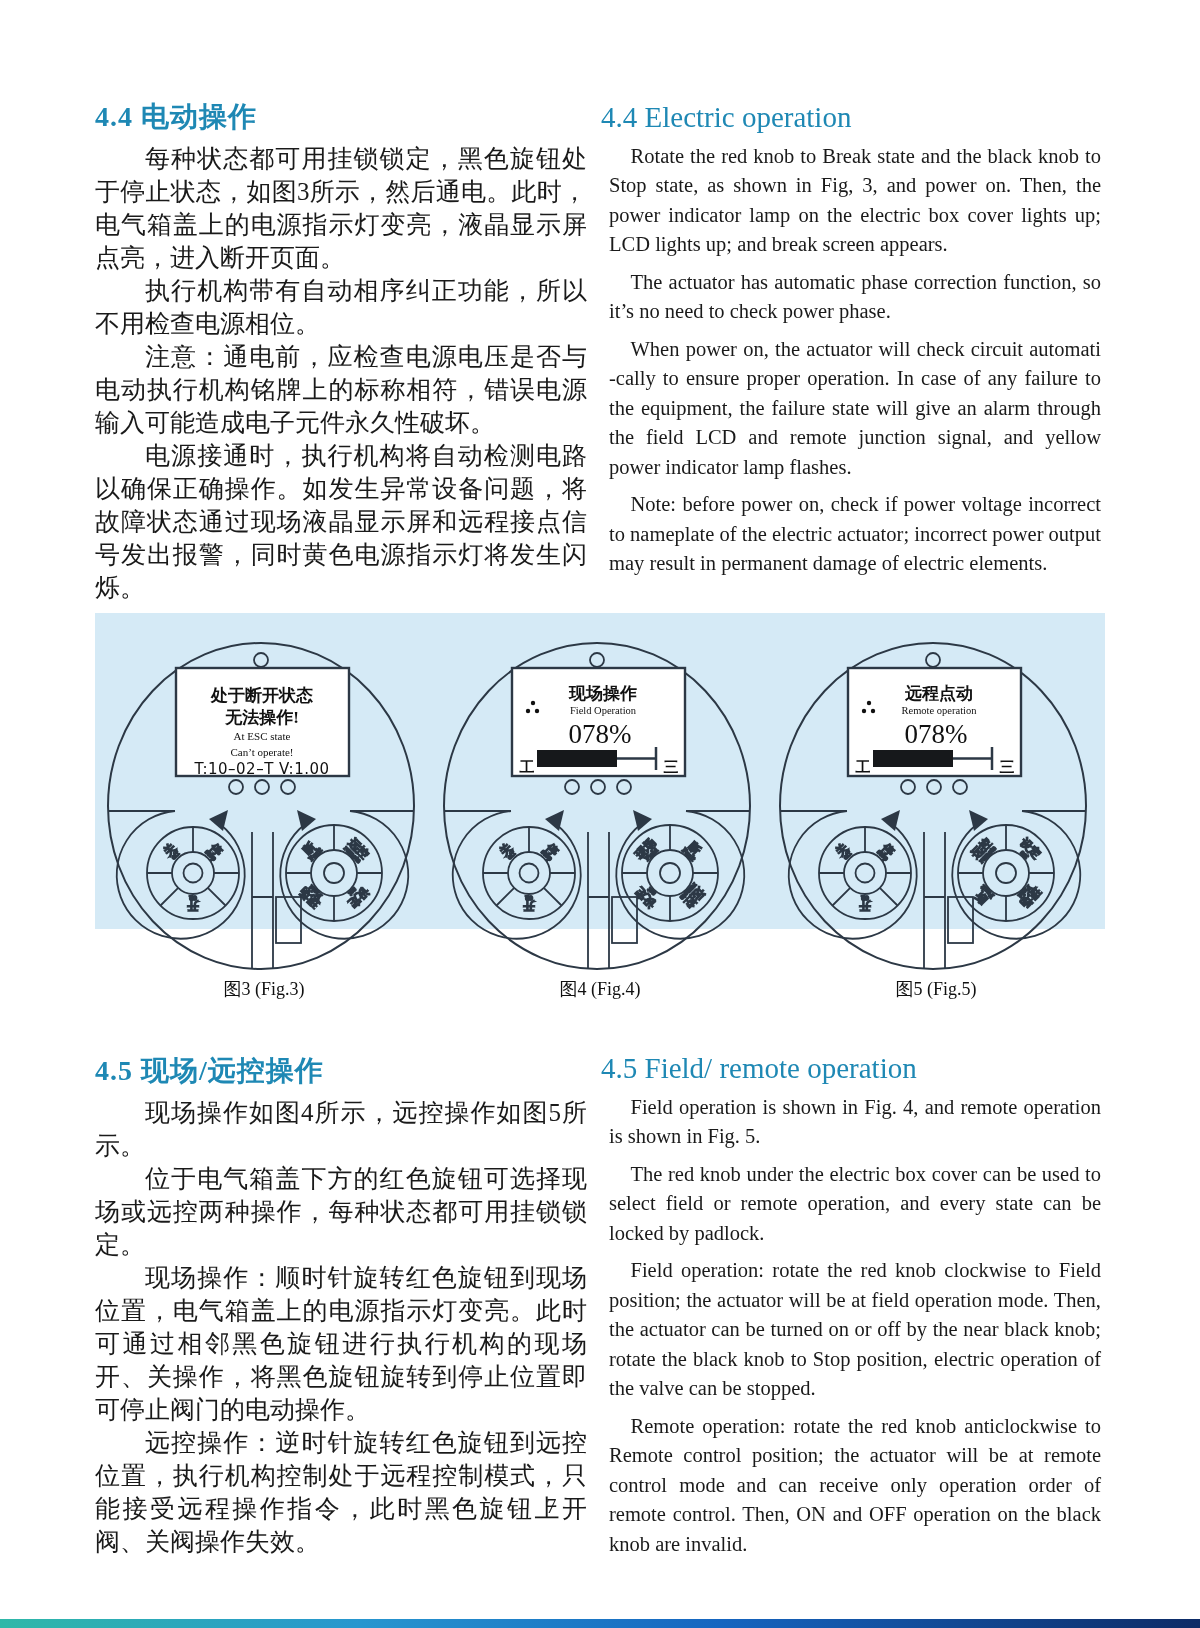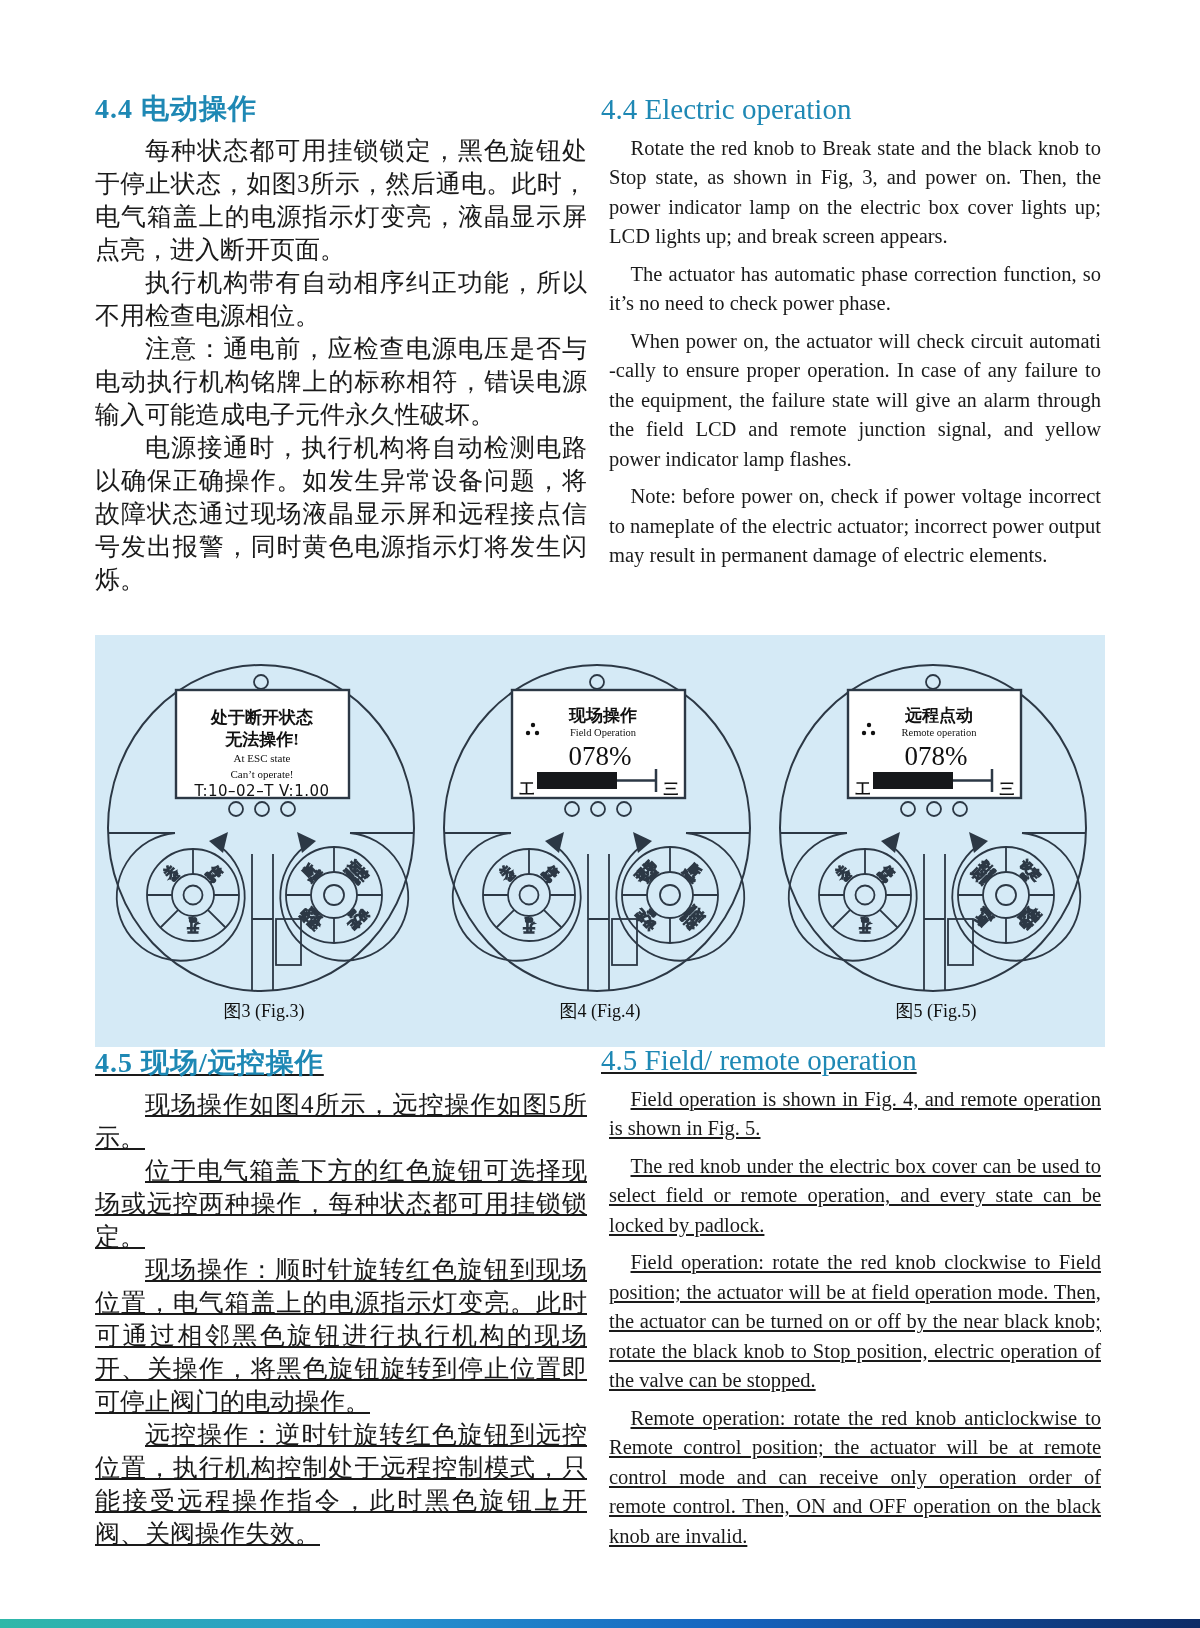--- a/index.html
+++ b/index.html
@@ -6,32 +6,32 @@
   body{
     width:1200px;height:1628px;position:relative;background:#ffffff;
     font-family:"Liberation Serif","DejaVu Serif",serif;color:#1a1a1a;
   }
   
   .col{position:absolute;}
   .zh{font-size:25px;line-height:33px;text-align:justify;}
   .zh p{margin:0;text-indent:2em;}
   .en{font-size:20.5px;line-height:29.5px;text-align:justify;}
   .en p{margin:8px;text-indent:1.05em;}
-  h2{margin:0 0 9px 0;font-weight:bold;}
+  h2{margin:8px 0 9px 0;font-weight:bold;}
   .zh h2{font-size:28px;color:#1e88b4;letter-spacing:1px;}
   .en h2{font-size:29px;color:#1e88b4;font-weight:normal;}
   #zh-44{left:95px;top:92px;width:492px;}
   #en-44{left:601px;top:95px;width:508px;}
-  #zh-45{left:95px;top:1046px;width:492px;text-decoration:underline;}
-  #en-45{left:601px;top:1046px;width:508px;text-decoration:underline;}
+  #zh-45{left:95px;top:1046px;width:492px;}
+  #en-45{left:601px;top:1046px;width:508px;}
   
   .figure-band{
-    position:absolute;left:95px;top:613px;width:1010px;height:412px;
+    position:absolute;left:95px;top:613px;width:1010px;height:316px;
     display:flex;justify-content:space-between;align-items:flex-start;
-    padding:6px 4px 0 4px;box-sizing:border-box;margin-top:22px;
+    padding:6px 4px 0 4px;box-sizing:border-box;
   }
   .fig-cell{width:330px;display:flex;flex-direction:column;align-items:center;}
   .fig-svg{width:326px;height:355px;display:block;}
   .fig-caption{margin-top:3px;font-size:18px;color:#111;}
   
   .line,.cover-line{fill:none;stroke:#2c3845;stroke-width:1.8px;}
   .arrowhead{fill:#2c3845;stroke:none;}
   .lcd{fill:#ffffff;stroke:#2c3845;stroke-width:2.4px;}
   text{fill:#111;text-anchor:middle;}
   .lcd-zh{font-size:17px;font-weight:600;}

